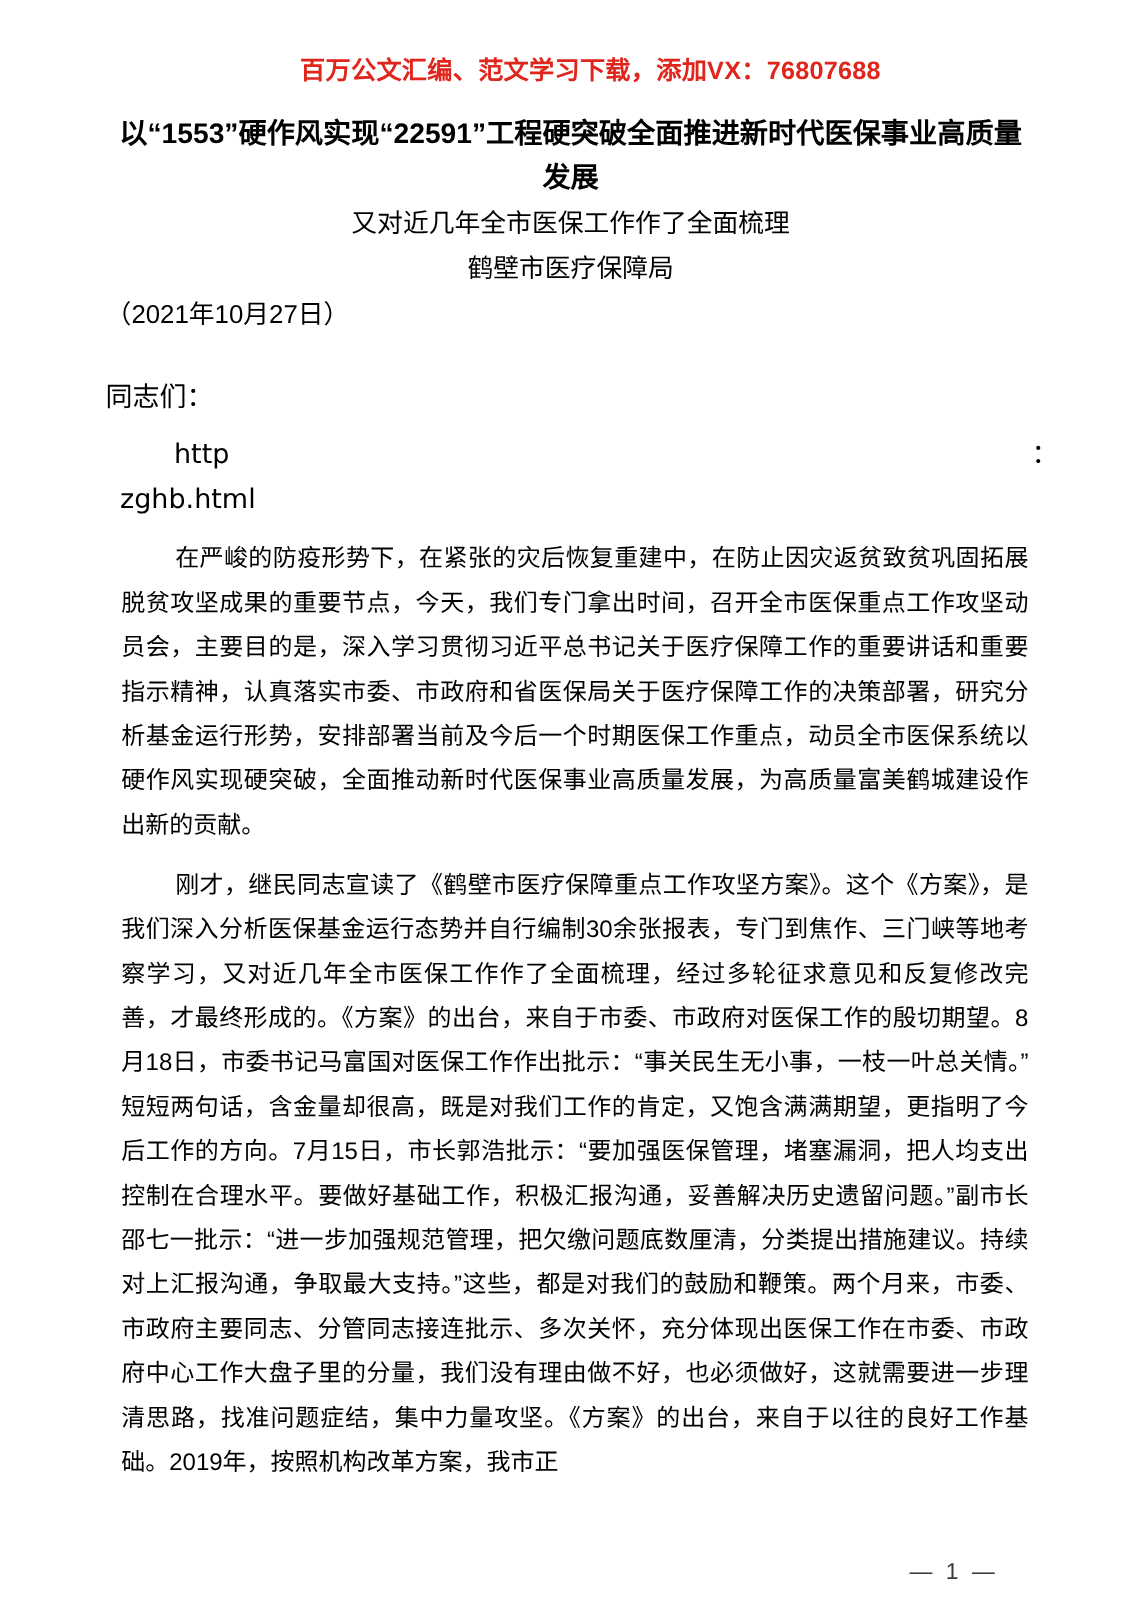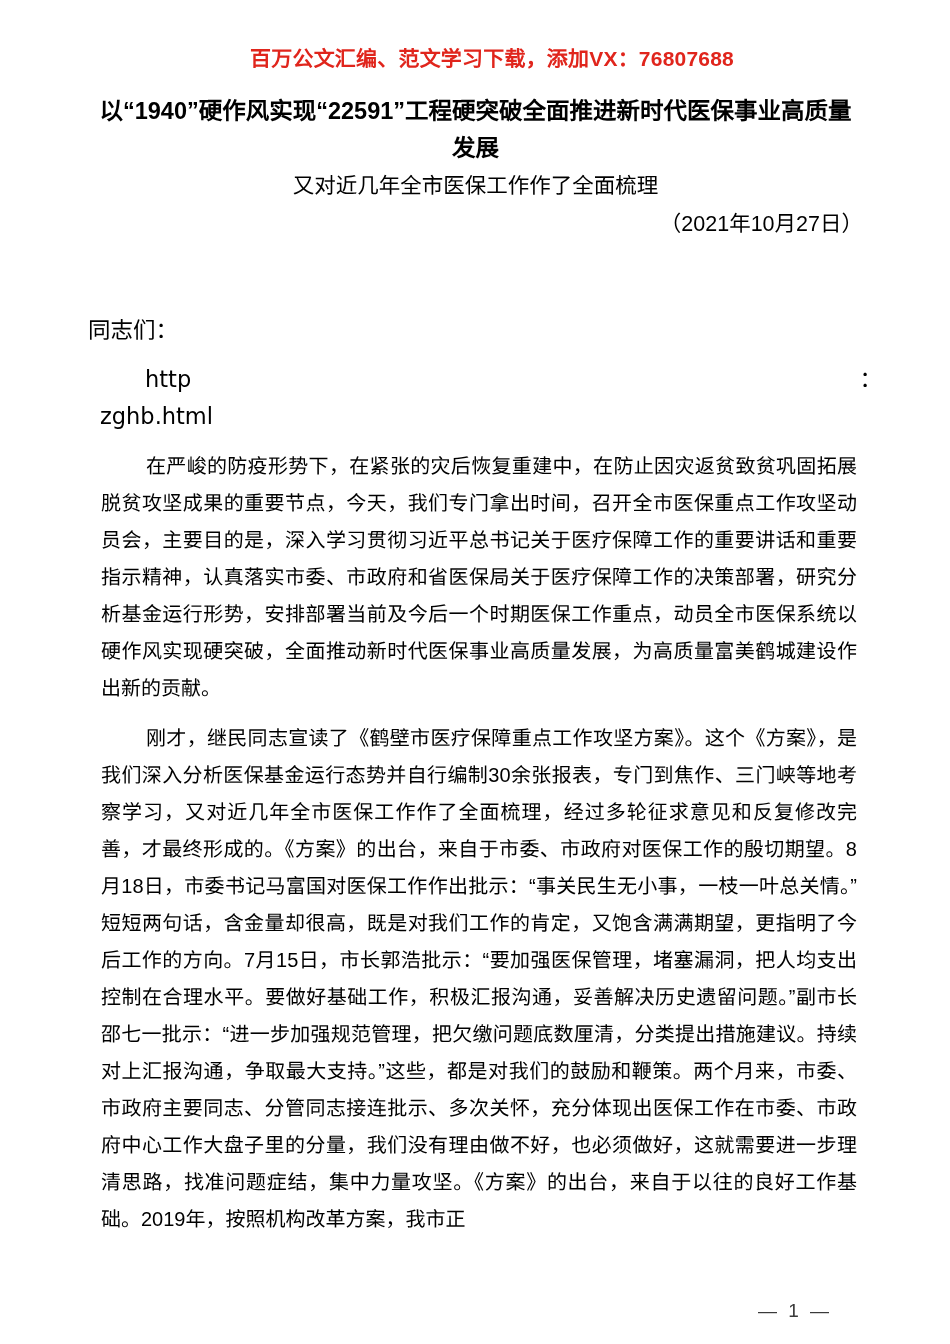--- a/index.html
+++ b/index.html
@@ -65,21 +65,21 @@
     font-size: 21.5px;
     font-weight: 500;
     line-height: 38px;
     text-align: center;
     margin: 0;
   }
   .doc-date {
     font-size: 21.5px;
     font-weight: 500;
     line-height: 38px;
-    text-align: right;
+    text-align: left;
     margin: 0;
   }
 
   
   .body-area {
     position: absolute;
     top: 312px;
     left: 88px;
     width: 782px;
   }
@@ -139,22 +139,23 @@
   }
 </style>
 </head>
 <body>
 
 <div class="page">
 
   <div class="promo-banner">百万公文汇编、范文学习下载，添加VX：76807688</div>
 
   <div class="title-block">
-    <h1 class="doc-title">以“1940”硬作风实现“22591”工程硬突破全面推进新时代医保事业高质量发展</h1>
+    <h1 class="doc-title">以“1553”硬作风实现“22591”工程硬突破全面推进新时代医保事业高质量发展</h1>
     <div class="doc-subtitle">又对近几年全市医保工作作了全面梳理</div>
+    <div class="doc-org">鹤壁市医疗保障局</div>
     <div class="doc-date">（2021年10月27日）</div>
   </div>
 
   <div class="body-area">
 
     <p class="salutation">同志们：</p>
 
     <p class="url-para">
       <span class="url-line1">
         <span>http</span>

